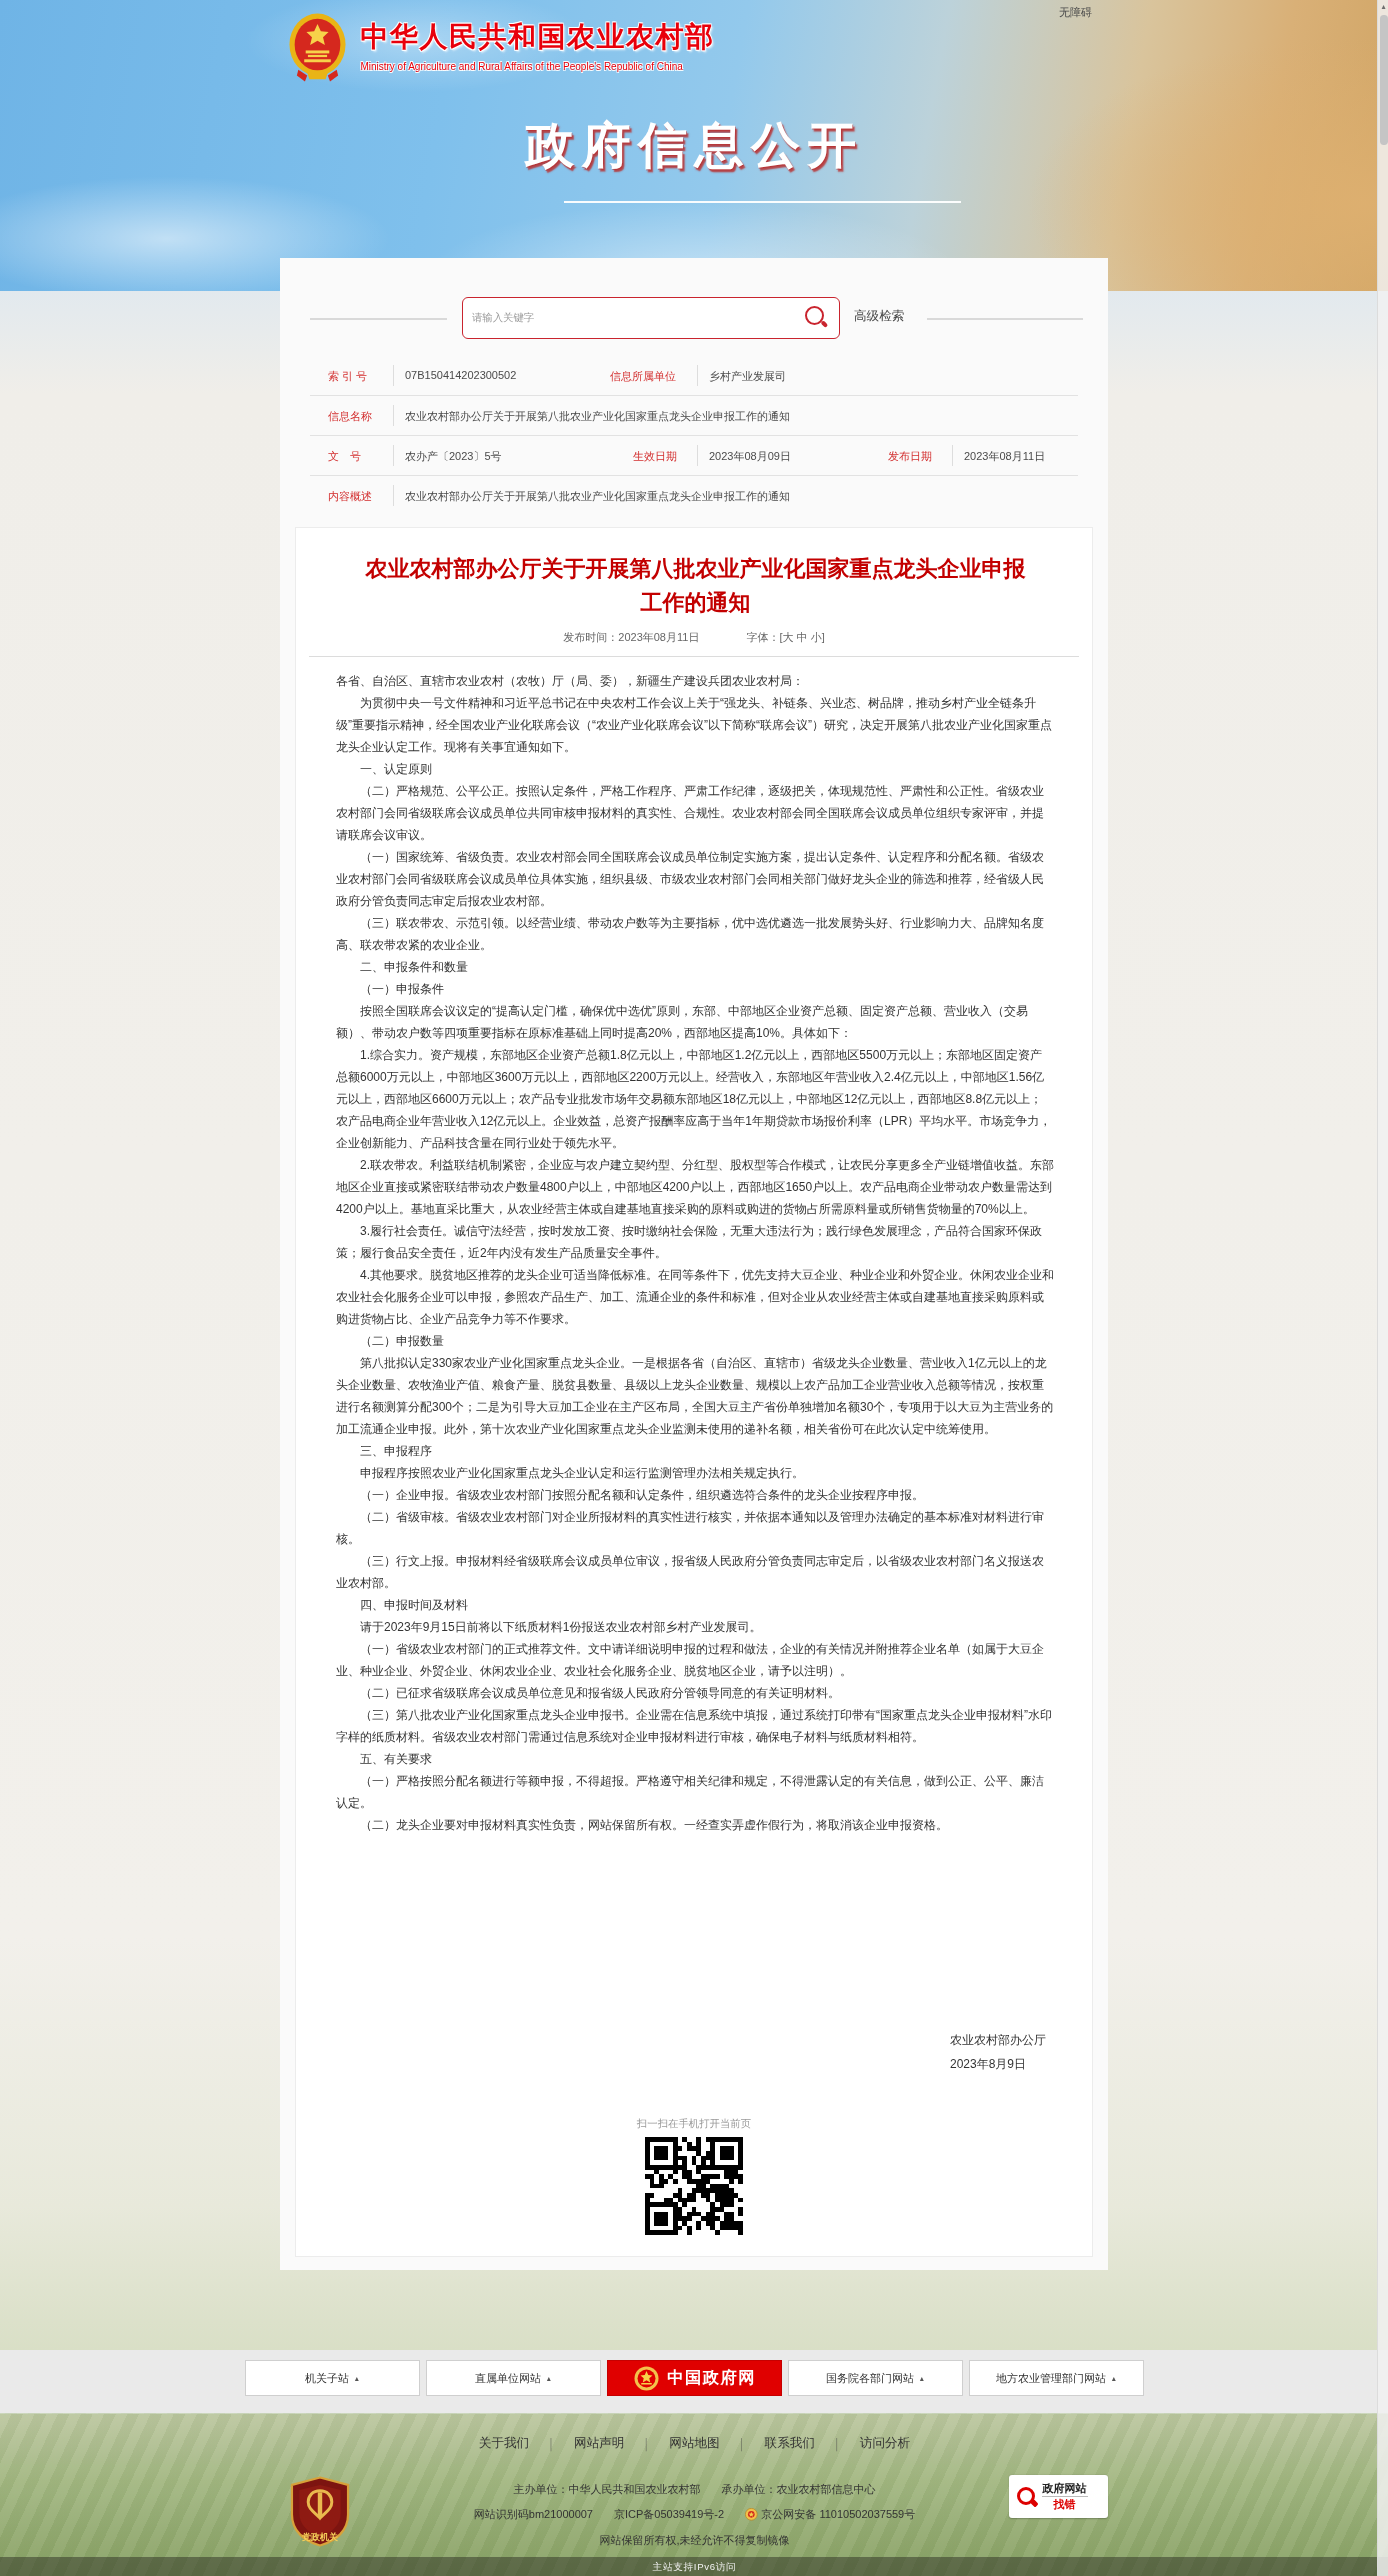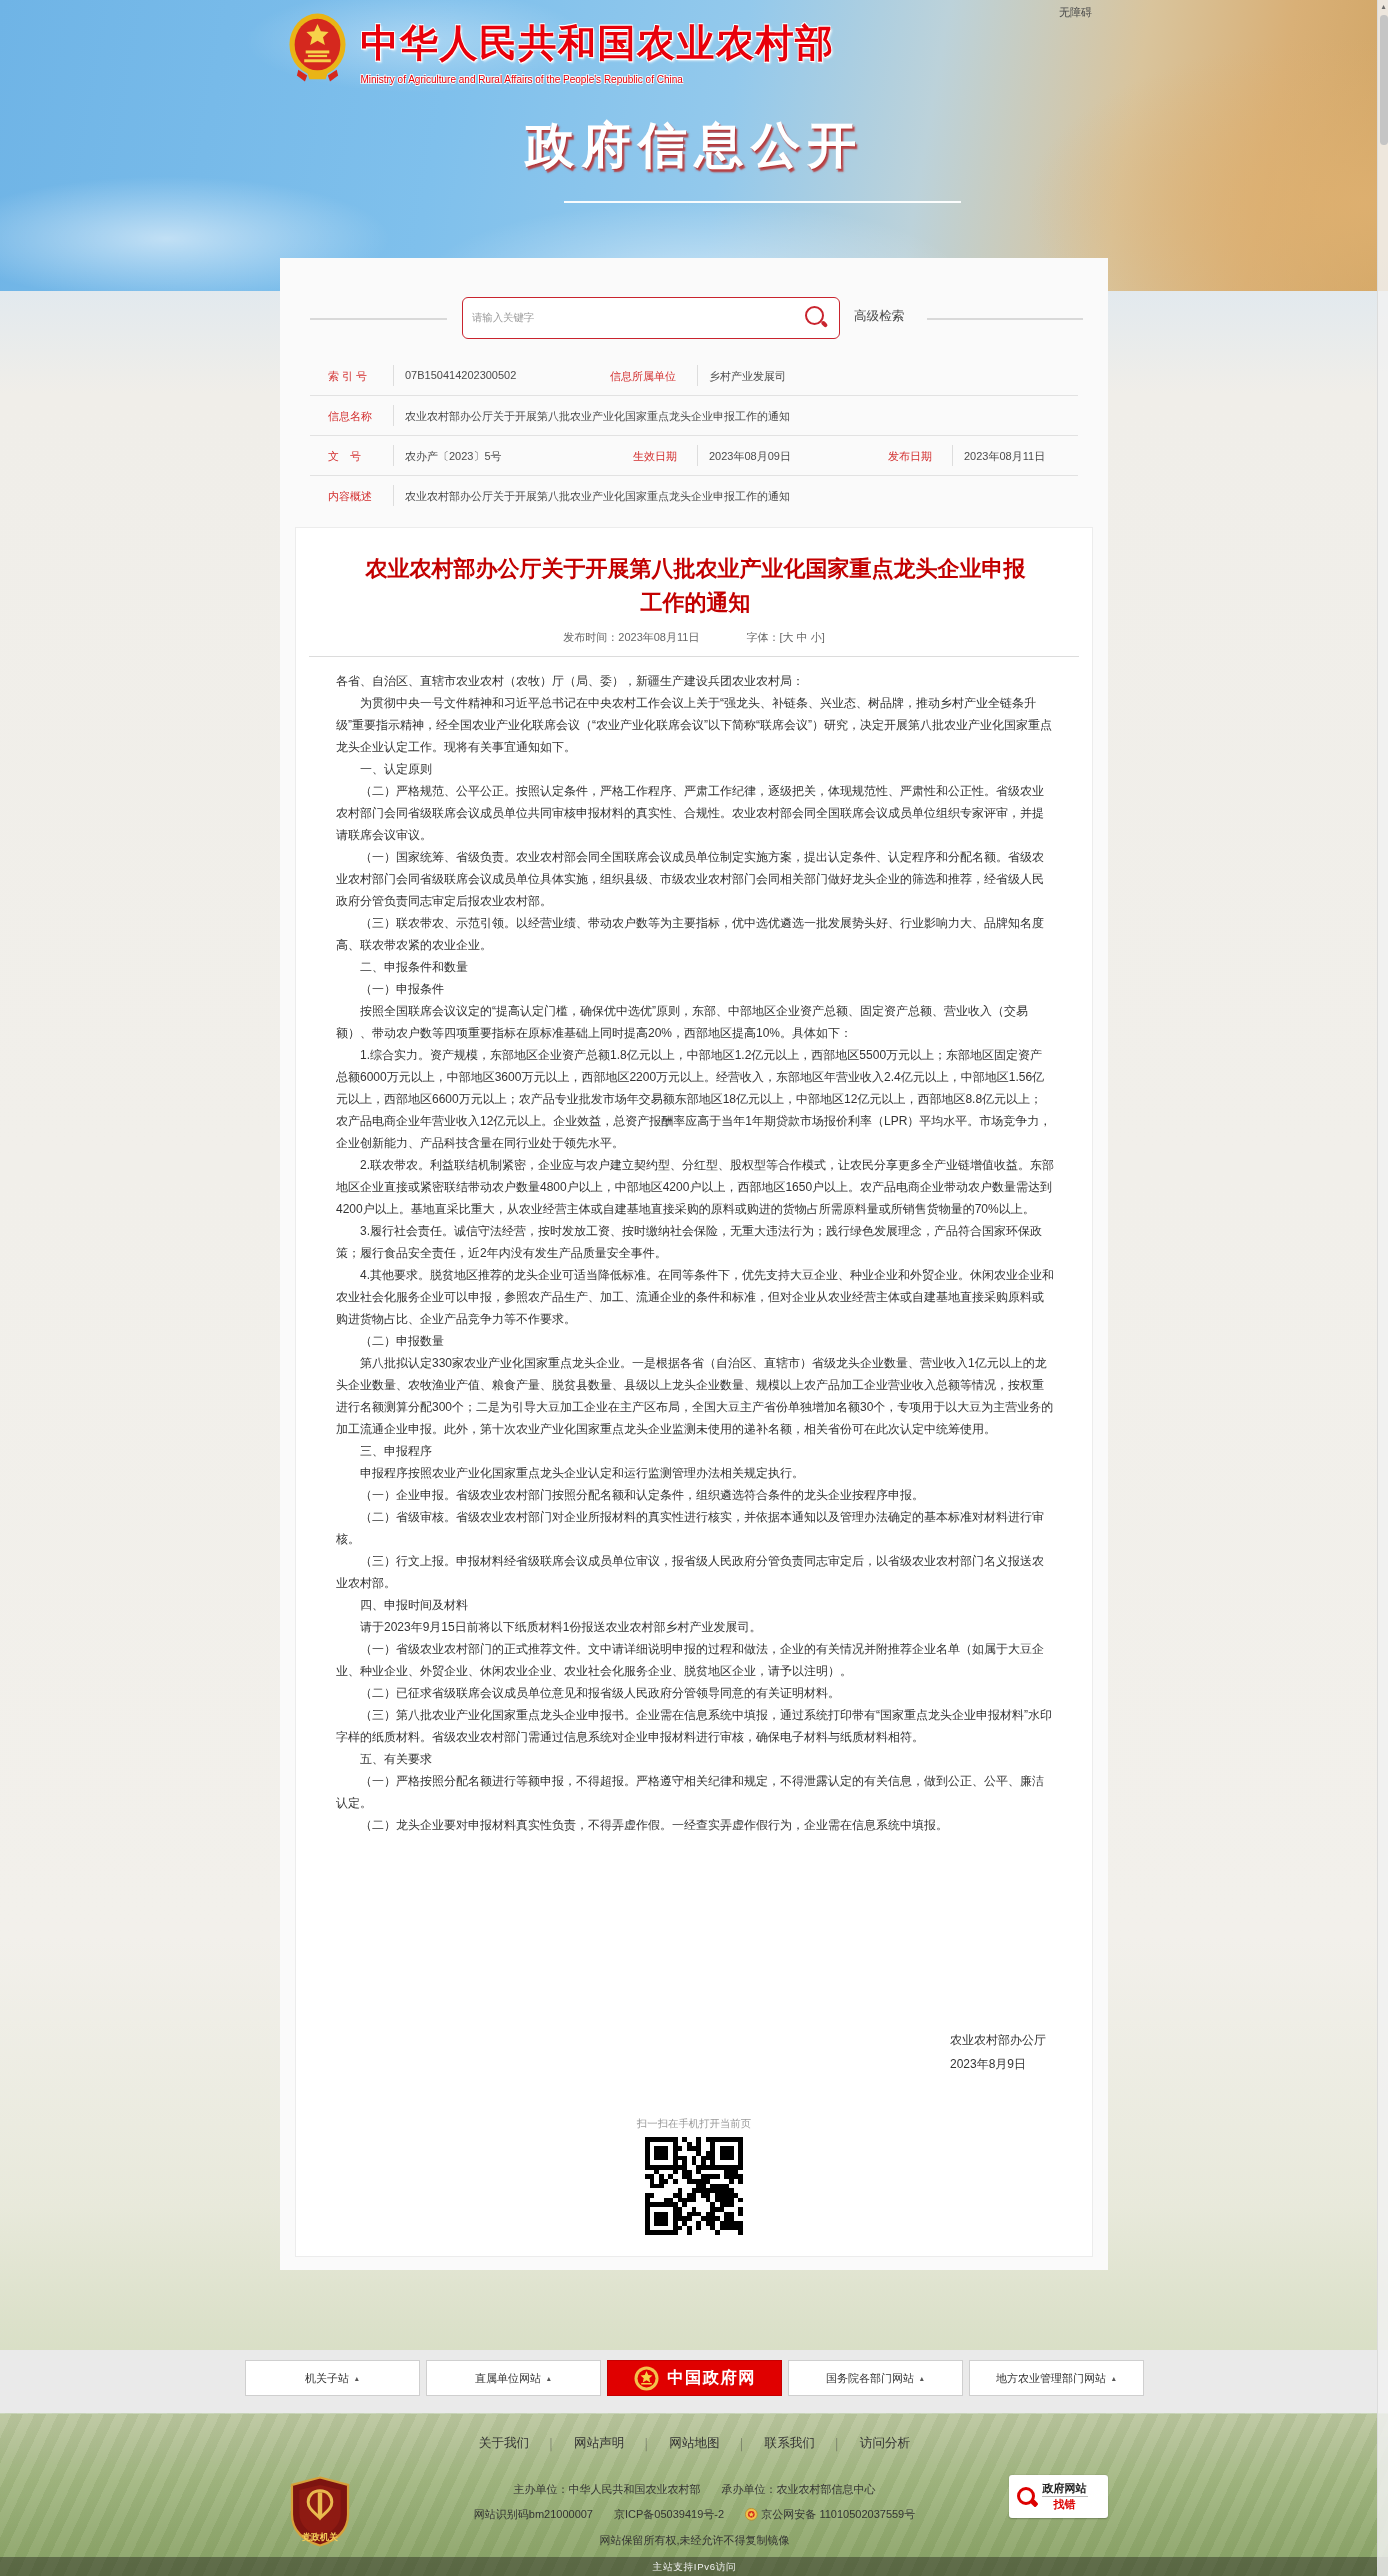--- a/index.html
+++ b/index.html
@@ -11,21 +11,21 @@
     background:
       radial-gradient(ellipse 319px 89px at 12% 82%, rgba(255,255,255,.55), transparent 70%),
       radial-gradient(ellipse 386px 111px at 50% 96%, rgba(255,255,255,.45), transparent 70%),
       radial-gradient(ellipse 245px 74px at 30% 14%, rgba(255,255,255,.35), transparent 70%),
       radial-gradient(ellipse 445px 223px at 98% 70%, rgba(222,176,112,.9), transparent 75%),
       linear-gradient(100deg,#6fb4e6 0%,#7fc0ec 32%,#93c9ec 52%,#bcd2da 66%,#d9c49c 80%,#d9b077 90%,#d0a463 100%);}
   .access{position:absolute;top:4.5px;left:1059px;font-size:11px;color:#4a4a4a;cursor:pointer;}
   .brand{position:absolute;top:12px;left:288px;display:flex;align-items:flex-start;}
   .emblem{width:59px;height:71px;flex:0 0 auto;}
   .brand-text{margin-left:13.4px;padding-top:6px;}
-  .brand-cn{font-size:38px;font-weight:bold;color:#e8000b;letter-spacing:1.5px;
+  .brand-cn{font-size:28px;font-weight:bold;color:#e8000b;letter-spacing:1.5px;
     text-shadow:-0.7px -0.7px 0 #fff,0.7px -0.7px 0 #fff,-0.7px 0.7px 0 #fff,0.7px 0.7px 0 #fff,1.5px 1.5px 2.2px rgba(255,255,255,.8);}
   .brand-en{margin-top:4.5px;font-size:10px;color:#e8000b;
     text-shadow:-0.7px -0.7px 0 #fff,0.7px -0.7px 0 #fff,-0.7px 0.7px 0 #fff,0.7px 0.7px 0 #fff;}
   .banner-title{position:absolute;top:113px;left:0;width:1389px;text-align:center;
     font-size:49px;font-weight:bold;color:#fff;letter-spacing:7.4px;
     text-shadow:2.2px 3px 1.5px rgba(185,45,45,.85),0.7px 0.7px 0 rgba(185,45,45,.6);}
   .banner-line{position:absolute;top:201px;left:564px;width:397px;height:1.5px;background:rgba(255,255,255,.95);}
 
   
   .mid{position:absolute;top:291px;left:0;width:1389px;height:2059px;
@@ -221,21 +221,21 @@
           <p class="para">（一）企业申报。省级农业农村部门按照分配名额和认定条件，组织遴选符合条件的龙头企业按程序申报。</p>
           <p class="para">（二）省级审核。省级农业农村部门对企业所报材料的真实性进行核实，并依据本通知以及管理办法确定的基本标准对材料进行审核。</p>
           <p class="para">（三）行文上报。申报材料经省级联席会议成员单位审议，报省级人民政府分管负责同志审定后，以省级农业农村部门名义报送农业农村部。</p>
           <p class="para">四、申报时间及材料</p>
           <p class="para">请于2023年9月15日前将以下纸质材料1份报送农业农村部乡村产业发展司。</p>
           <p class="para">（一）省级农业农村部门的正式推荐文件。文中请详细说明申报的过程和做法，企业的有关情况并附推荐企业名单（如属于大豆企业、种业企业、外贸企业、休闲农业企业、农业社会化服务企业、脱贫地区企业，请予以注明）。</p>
           <p class="para">（二）已征求省级联席会议成员单位意见和报省级人民政府分管领导同意的有关证明材料。</p>
           <p class="para">（三）第八批农业产业化国家重点龙头企业申报书。企业需在信息系统中填报，通过系统打印带有“国家重点龙头企业申报材料”水印字样的纸质材料。省级农业农村部门需通过信息系统对企业申报材料进行审核，确保电子材料与纸质材料相符。</p>
           <p class="para">五、有关要求</p>
           <p class="para">（一）严格按照分配名额进行等额申报，不得超报。严格遵守相关纪律和规定，不得泄露认定的有关信息，做到公正、公平、廉洁认定。</p>
-          <p class="para">（二）龙头企业要对申报材料真实性负责，不得弄虚作假。一经查实弄虚作假行为，企业需在信息系统中填报。</p>
+          <p class="para">（二）龙头企业要对申报材料真实性负责，网站保留所有权。一经查实弄虚作假行为，将取消该企业申报资格。</p>
         </div>
       <div class="sig">
         <div>农业农村部办公厅</div>
         <div>2023年8月9日</div>
       </div>
       <div class="qr-wrap">
         <div class="qr-caption">扫一扫在手机打开当前页</div>
         <svg class="qr-svg" id="qr-svg" viewBox="0 0 21 21" shape-rendering="crispEdges">
             <rect x="0" y="0" width="21" height="21" fill="#fff"></rect>
             <rect x="8" y="0" width="1" height="1" fill="#000"></rect>

